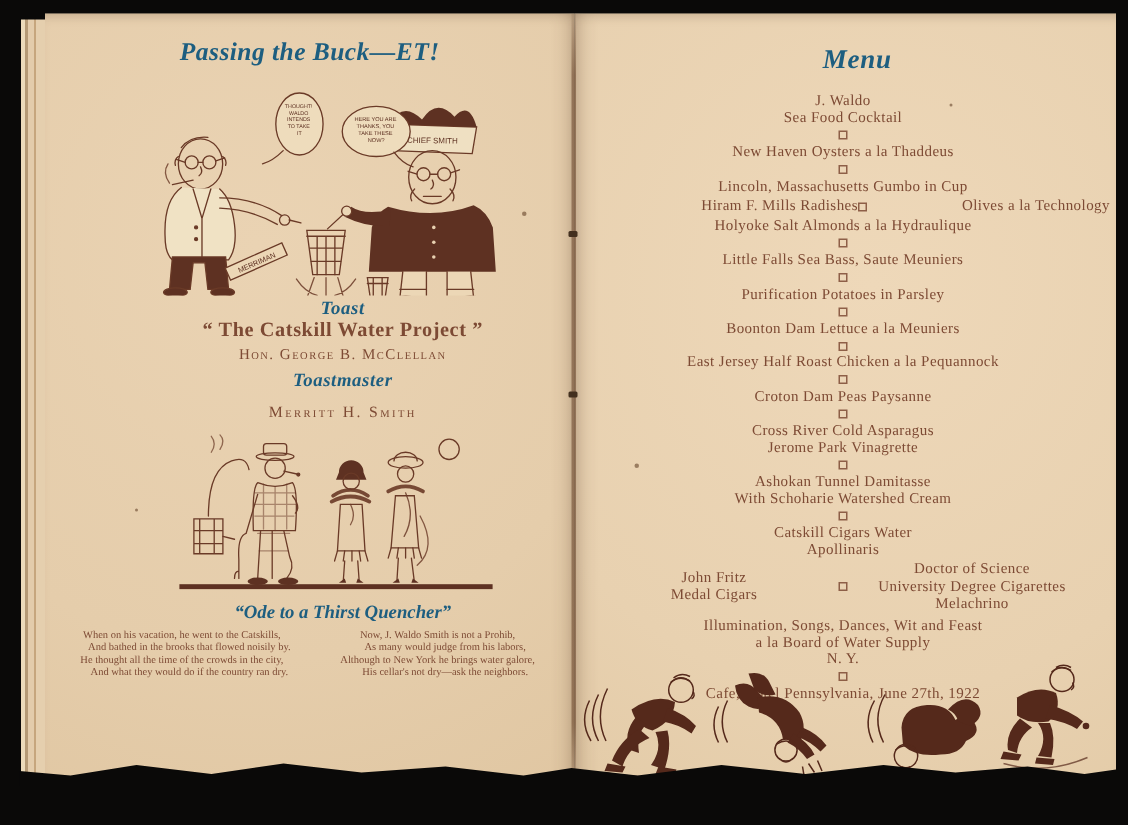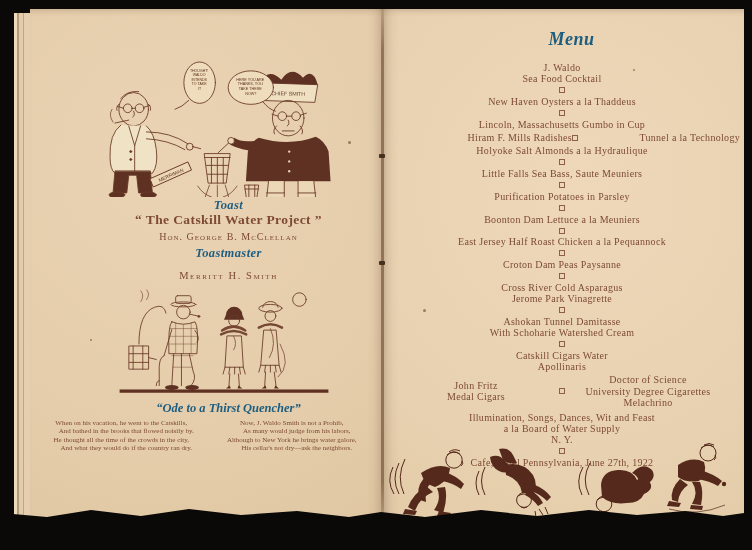--- a/index.html
+++ b/index.html
@@ -53,20 +53,21 @@
 
   svg text{font-family:"Liberation Sans", sans-serif;fill:#5e3122;}
 </style>
 </head>
 <body>
 
 <div class="spread">
   <div class="edge-stack"></div>
 
   <div class="page page-left">
+    <div class="abs ctr blue pl-title">Passing the Buck—ET!</div>
 
     <svg style="position:absolute;top:46px;left:20px" width="315" height="142" viewBox="0 0 320 144">
       <g stroke="#6a3a27" stroke-width="0.9" fill="none" stroke-linecap="round">
 
         <ellipse cx="85" cy="55" rx="15" ry="17"></ellipse>
         <path d="M72,44 Q78,36 90,37 M70,50 q-3,2 -2,6 M100,50 q3,2 2,6"></path>
         <circle cx="79" cy="54" r="4.4"></circle>
           <circle cx="91" cy="54" r="4.4"></circle>
         <path d="M83.4,54 h3.2 M95.4,53 l6,-2 M74.6,54 l-6,-2"></path>
         <path d="M85,57 q2,4 -1,6 M80,66 l-14,3"></path>
@@ -215,21 +216,21 @@
       <div class="mi">J. Waldo</div>
       <div class="mi">Sea Food Cocktail</div>
       <div class="sq"></div>
       <div class="mi">New Haven Oysters a la Thaddeus</div>
       <div class="sq"></div>
       <div class="mi">Lincoln, Massachusetts Gumbo in Cup</div>
 
       <div class="mrow" style="padding-left:26px">
         <div class="mi cellL">Hiram F. Mills Radishes</div>
         <div class="sq"></div>
-        <div class="mi cellR">Tunnel a la Technology</div>
+        <div class="mi cellR">Olives a la Technology</div>
       </div>
 
       <div class="mi">Holyoke Salt Almonds a la Hydraulique</div>
       <div class="sq"></div>
       <div class="mi">Little Falls Sea Bass, Saute Meuniers</div>
       <div class="sq"></div>
       <div class="mi">Purification Potatoes in Parsley</div>
       <div class="sq"></div>
       <div class="mi">Boonton Dam Lettuce a la Meuniers</div>
       <div class="sq"></div>

